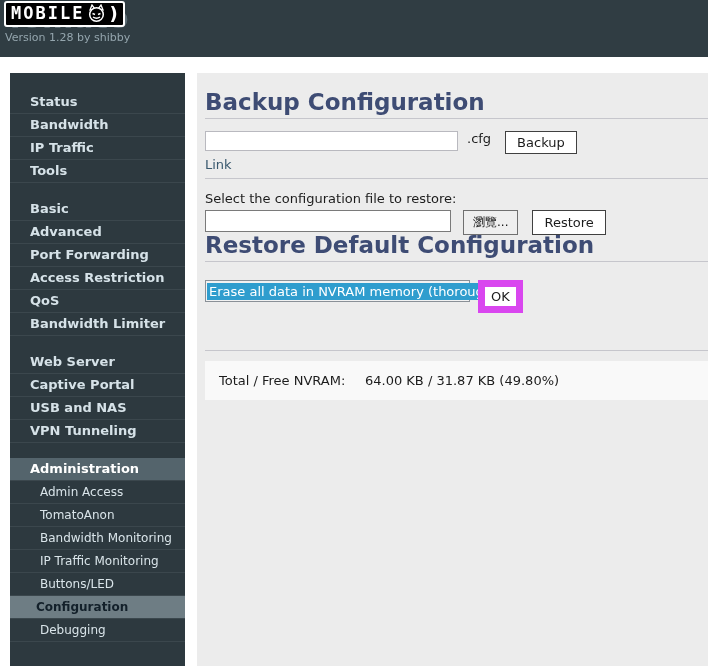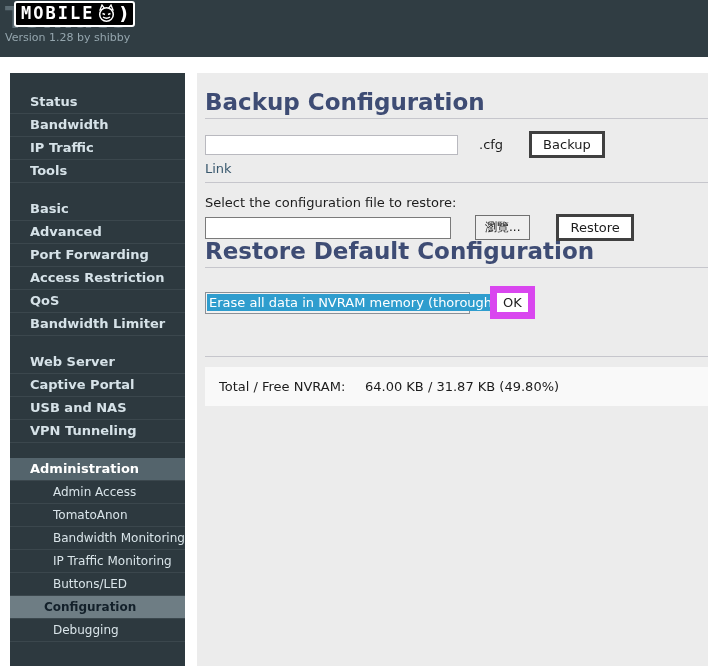--- a/index.html
+++ b/index.html
@@ -1,47 +1,47 @@
 <!DOCTYPE html>
 <html><head>
 <meta charset="utf-8">
 <style>
   html,body{margin:0;padding:0;background:#ffffff;width:708px;height:666px;overflow:hidden;
     font-family:"DejaVu Sans","Liberation Sans",sans-serif;}
   
   .header{position:absolute;left:0;top:0;width:708px;height:57px;background:#303d43;}
   .brand{position:absolute;left:5px;top:0px;font-size:30px;font-weight:bold;color:#5c6c74;z-index:1;}
-  .watermark{position:absolute;left:14px;top:1px;z-index:2;background:#000;border:2px solid #fff;
+  .watermark{position:absolute;left:4px;top:1px;z-index:2;background:#000;border:2px solid #fff;
     border-radius:3px;padding:1px 5px 2px 5px;display:flex;align-items:center;gap:3px;}
   .watermark .wm-text{color:#fff;font-family:"DejaVu Sans Mono","Liberation Mono",monospace;
     font-weight:bold;font-size:17px;letter-spacing:2px;line-height:1;}
   .watermark .wm-paren{color:#fff;font-weight:bold;font-size:18px;line-height:1;}
   .version{position:absolute;left:5px;top:31px;font-size:11px;color:#95a6ae;z-index:3;}
   
   .sidebar{position:absolute;left:10px;top:73px;width:175px;height:593px;background:#2d393f;
     padding-top:18px;box-sizing:border-box;}
   .nav-item{height:22px;line-height:22px;border-bottom:1px solid #3b474d;color:#d6e2e8;
     font-size:13px;font-weight:bold;padding-left:20px;cursor:pointer;white-space:nowrap;overflow:hidden;}
-  .nav-item.sub{font-weight:normal;font-size:12px;padding-left:43px;color:#d9e4e9;}
+  .nav-item.sub{font-weight:normal;font-size:12px;padding-left:30px;color:#d9e4e9;}
   .nav-item.section-open{background:#54646c;color:#ffffff;}
-  .nav-item.selected{background:#6e7d84;color:#13202a;font-weight:bold;font-size:12px;padding-left:34px;}
+  .nav-item.selected{background:#6e7d84;color:#13202a;font-weight:bold;font-size:12px;padding-left:26px;}
   .nav-spacer{height:15px;border-bottom:0;}
   
   .content{position:absolute;left:197px;top:73px;width:511px;height:593px;background:#ececec;
     box-sizing:border-box;padding-left:8px;color:#1c1c1c;font-size:13px;}
   h2.sec{margin:0;padding:0;font-size:23px;font-weight:bold;color:#3e4c74;line-height:20px;}
   h2.t1{margin-top:19px;}
   .rule{border:0;border-top:1px solid #c6c6cc;margin:6px 0 0 0;}
-  .row{display:flex;align-items:center;gap:12px;}
+  .row{display:flex;}
   .backup-row{margin-top:12px;}
   input.txt{height:18px;border:1px solid #b9b9bf;background:#fff;width:245px;padding:0 3px;
     font-size:13px;font-family:inherit;}
   input.txt.file{height:20px;border:1px solid #7a7a7a;width:238px;}
   .suffix{margin-left:9px;}
-  button.btn{margin-left:14px;background:#ffffff;border:3px solid #404040;color:#1c1c1c;
+  button.btn{margin-left:14px;background:#ffffff;border:1px solid #404040;color:#1c1c1c;
     font-size:13px;font-family:inherit;padding:3px 11px;cursor:pointer;}
   button.btn.ok{margin-left:8px;border:7px solid #d946ef;padding:2px 6px;}
   button.browse{margin-left:12px;background:#efefef;border:1px solid #707070;color:#111;
     font-size:12px;font-family:inherit;padding:3px 9px;cursor:pointer;}
   a.link{display:inline-block;margin-top:3px;color:#39586e;font-size:13px;text-decoration:none;cursor:pointer;}
   .h-restore{margin-top:46px;}
   .field-label{margin-top:12px;font-size:13px;color:#1c1c1c;}
   .file-row{margin-top:4px;}
   .h-default{margin-top:45px;}
   .select-row{margin-top:18px;}

